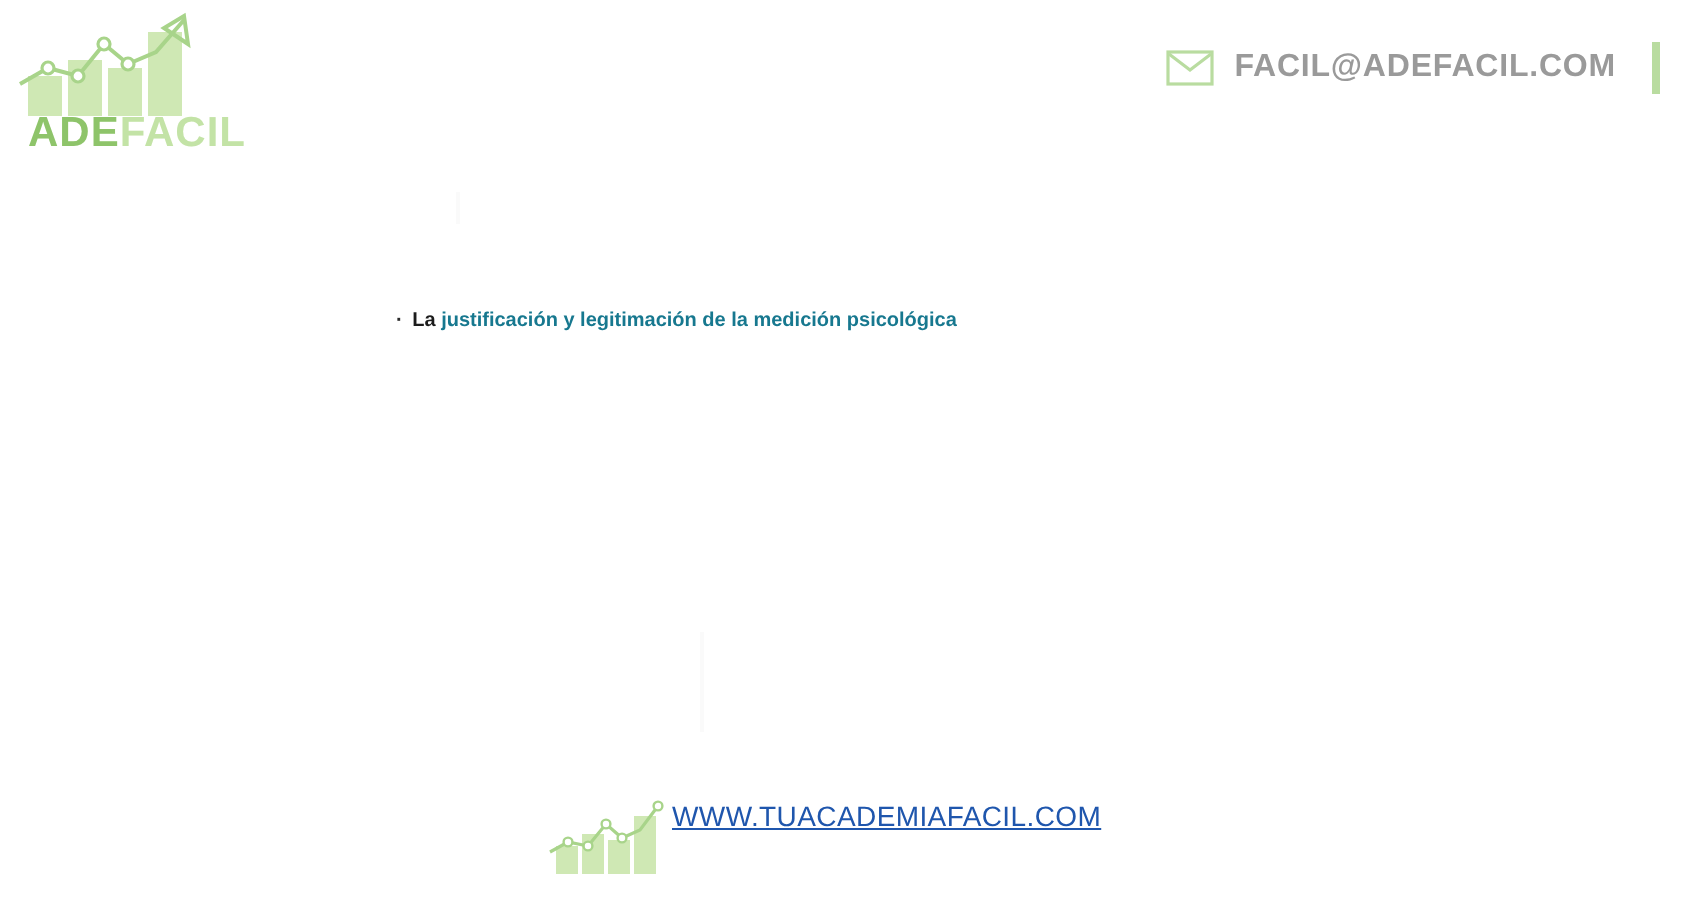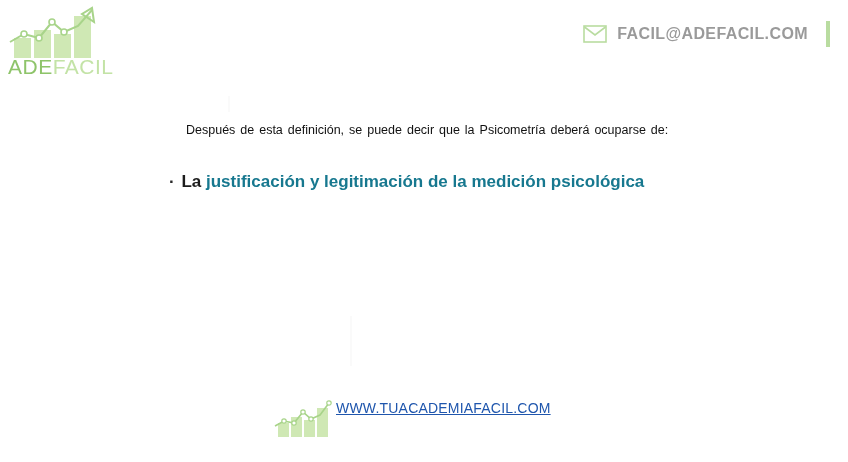--- a/index.html
+++ b/index.html
@@ -26,24 +26,24 @@
   }
   .logo-mark {
     position: absolute;
     left: 0;
     top: 0;
     width: 94px;
     height: 56px;
   }
   .logo-wordmark {
     position: absolute;
-    left: 2px;
+    left: 8px;
     top: 52px;
     font-size: 21px;
-    font-weight: normal;
+    font-weight: bold;
     letter-spacing: 0.5px;
     line-height: 1;
     white-space: nowrap;
   }
   .logo-ade { color: #8ec46a; }
   .logo-facil { color: #c3e3a6; }
 
   .header-contact {
     position: absolute;
     right: 18px;
@@ -87,25 +87,25 @@
     text-indent: 40px;
     margin: 0;
     word-spacing: 1.5px;
   }
   .bullet-list {
     margin: 0;
     padding: 0;
     list-style: none;
   }
   .bullet-item {
-    font-size: 17px;
+    font-size: 10px;
     font-weight: bold;
     line-height: 18px;
     white-space: nowrap;
-    margin-left: 23px;
+    margin-left: 52px;
   }
   .bullet-item-1 { margin-top: 32px; }
   .bullet-item-2 { margin-top: 37px; }
   .bullet-dot {
     color: #2a2a2a;
     font-weight: bold;
     margin-right: 2px;
   }
   .bullet-lead {
     color: #1c1c1c;
@@ -182,21 +182,20 @@
   <svg class="envelope-icon" viewBox="0 0 24 18">
     <rect x="1" y="1" width="22" height="16" fill="#ffffff" stroke="#b9dca0" stroke-width="1.6"></rect>
     <polyline points="1.5,2 12,10 22.5,2" fill="none" stroke="#b9dca0" stroke-width="1.6"></polyline>
   </svg>
   <span class="contact-email">FACIL@ADEFACIL.COM</span>
   <span class="header-divider"></span>
 </div>
 
 <div class="content">
 
-  <p class="body-paragraph">Después de esta definición, se puede decir que la Psicometría deberá ocuparse de:</p>
 
   <ul class="bullet-list">
     <li class="bullet-item bullet-item-1">
       <span class="bullet-dot">·</span>
       <span class="bullet-lead">La</span>
       <span class="bullet-highlight">justificación y legitimación de la medición psicológica</span><span class="bullet-tail"></span>
     </li>
   </ul>
 
 </div>

